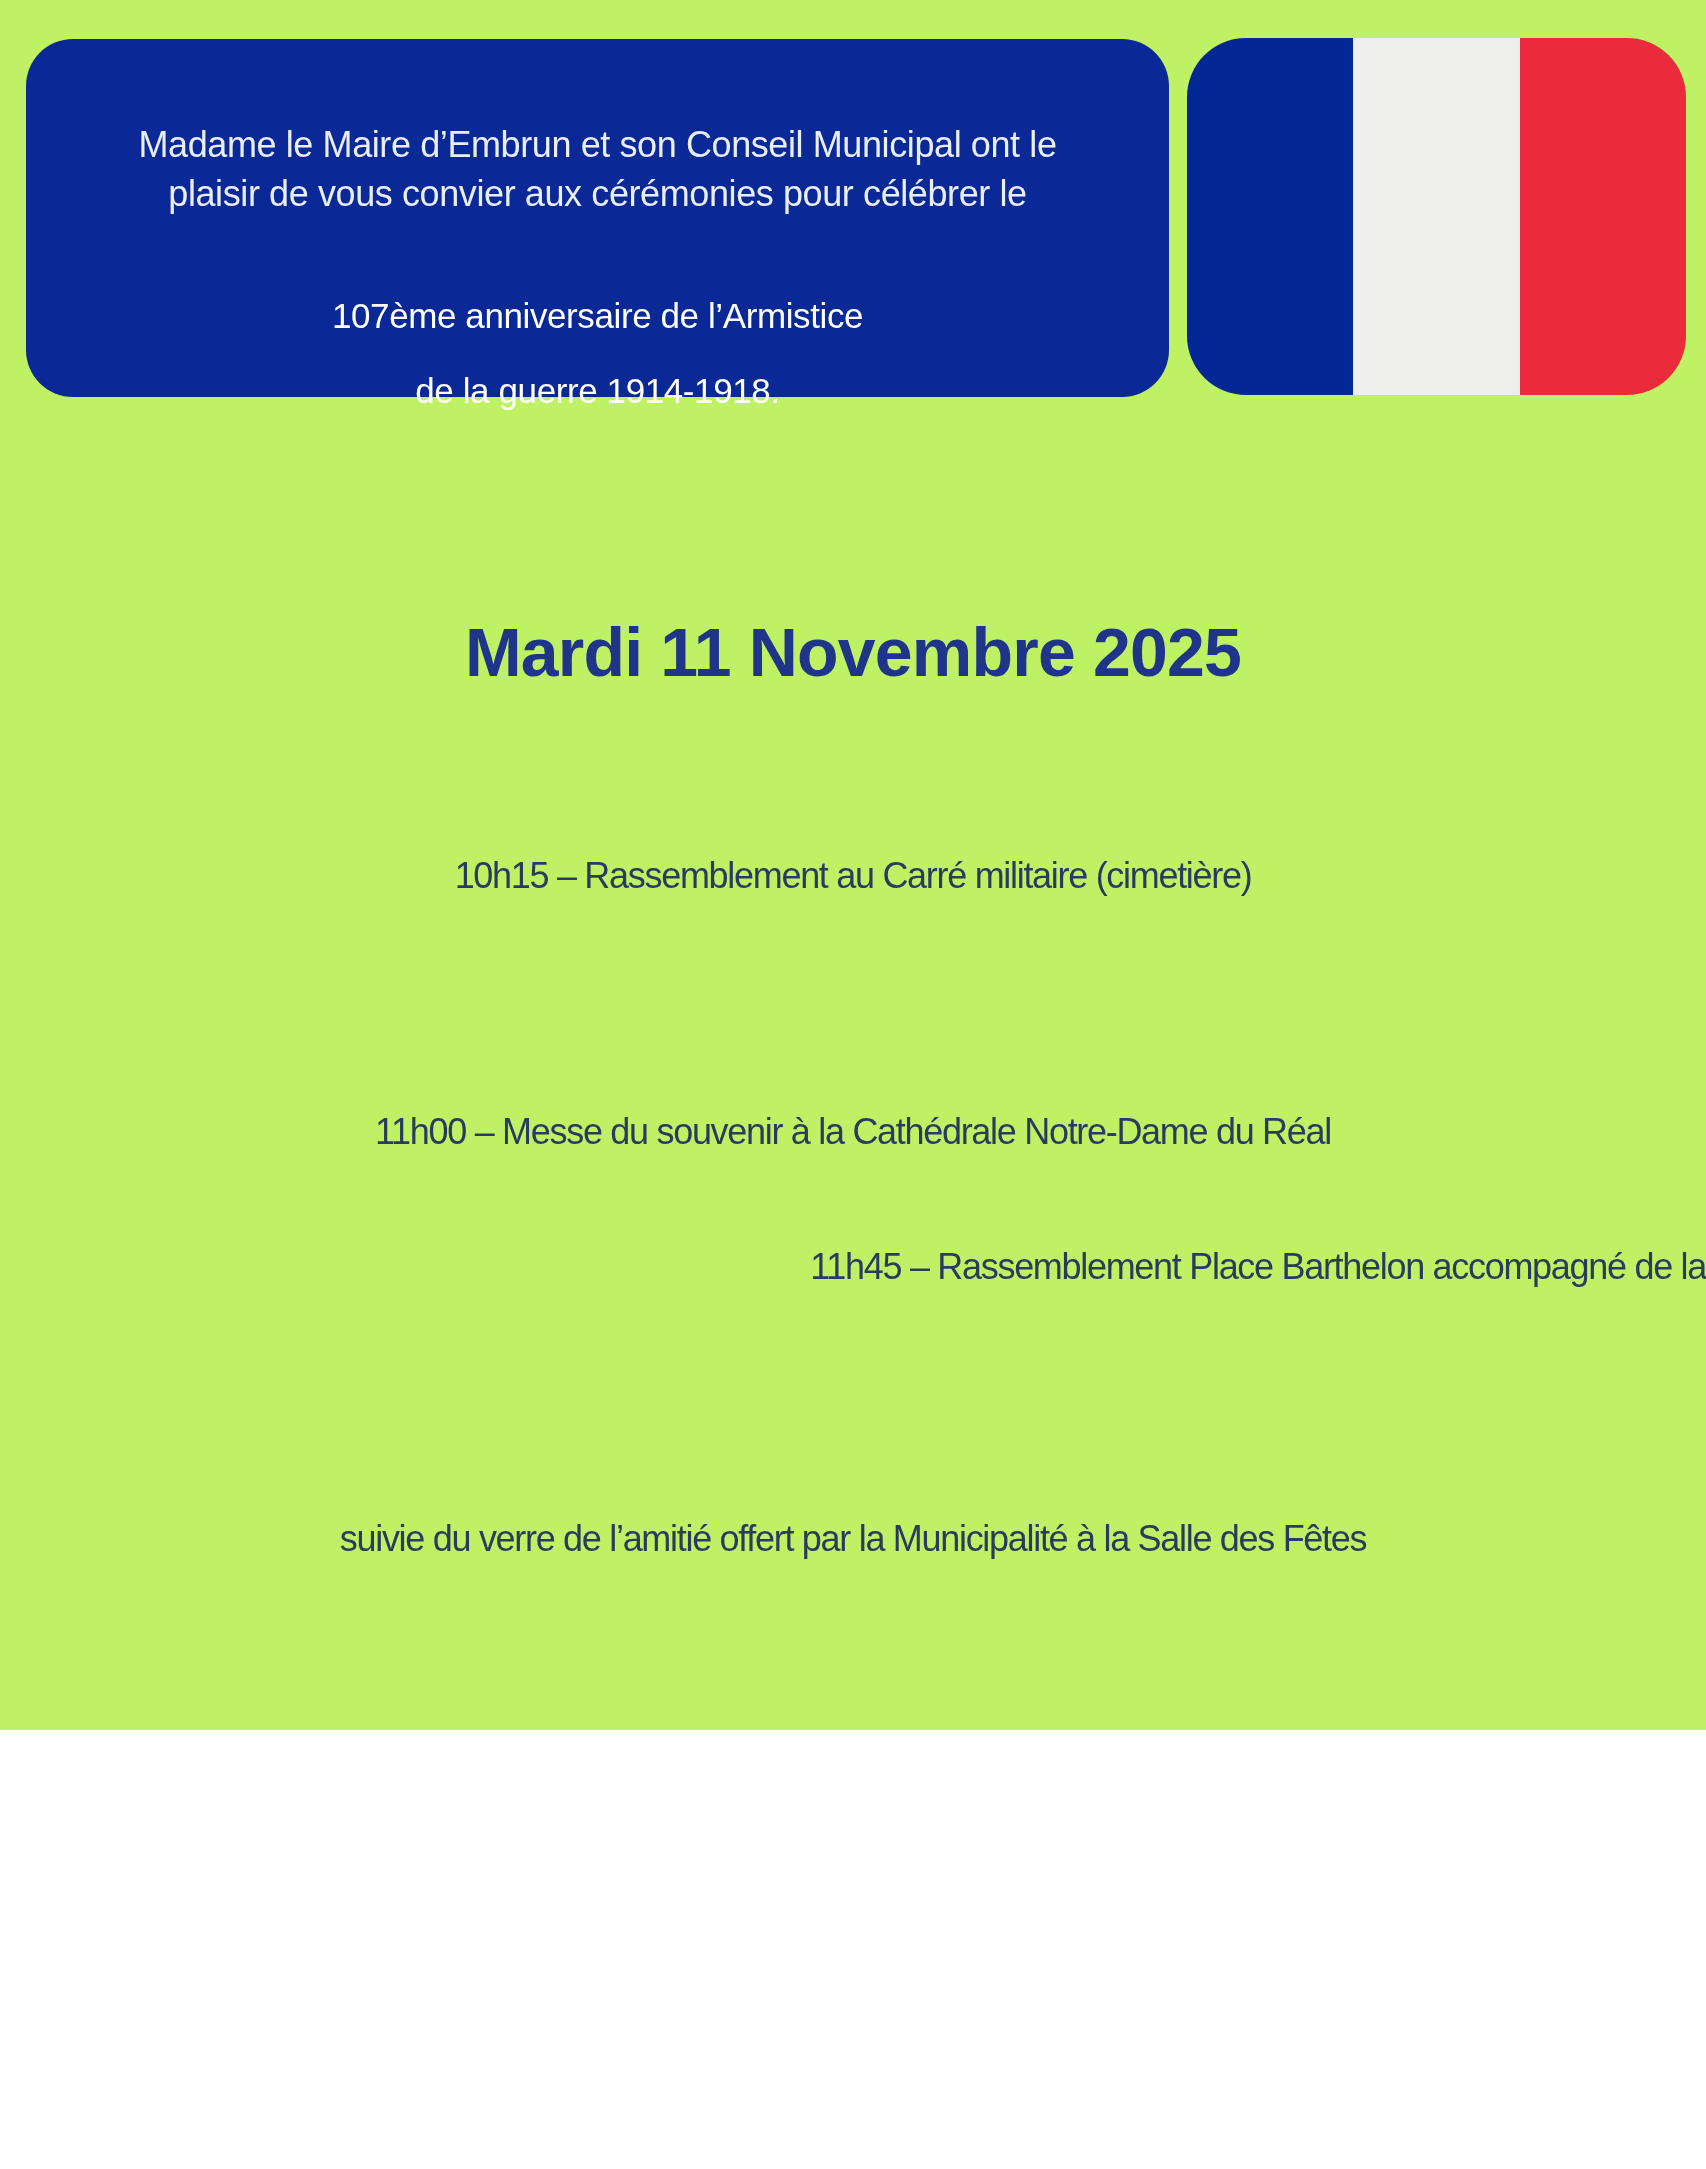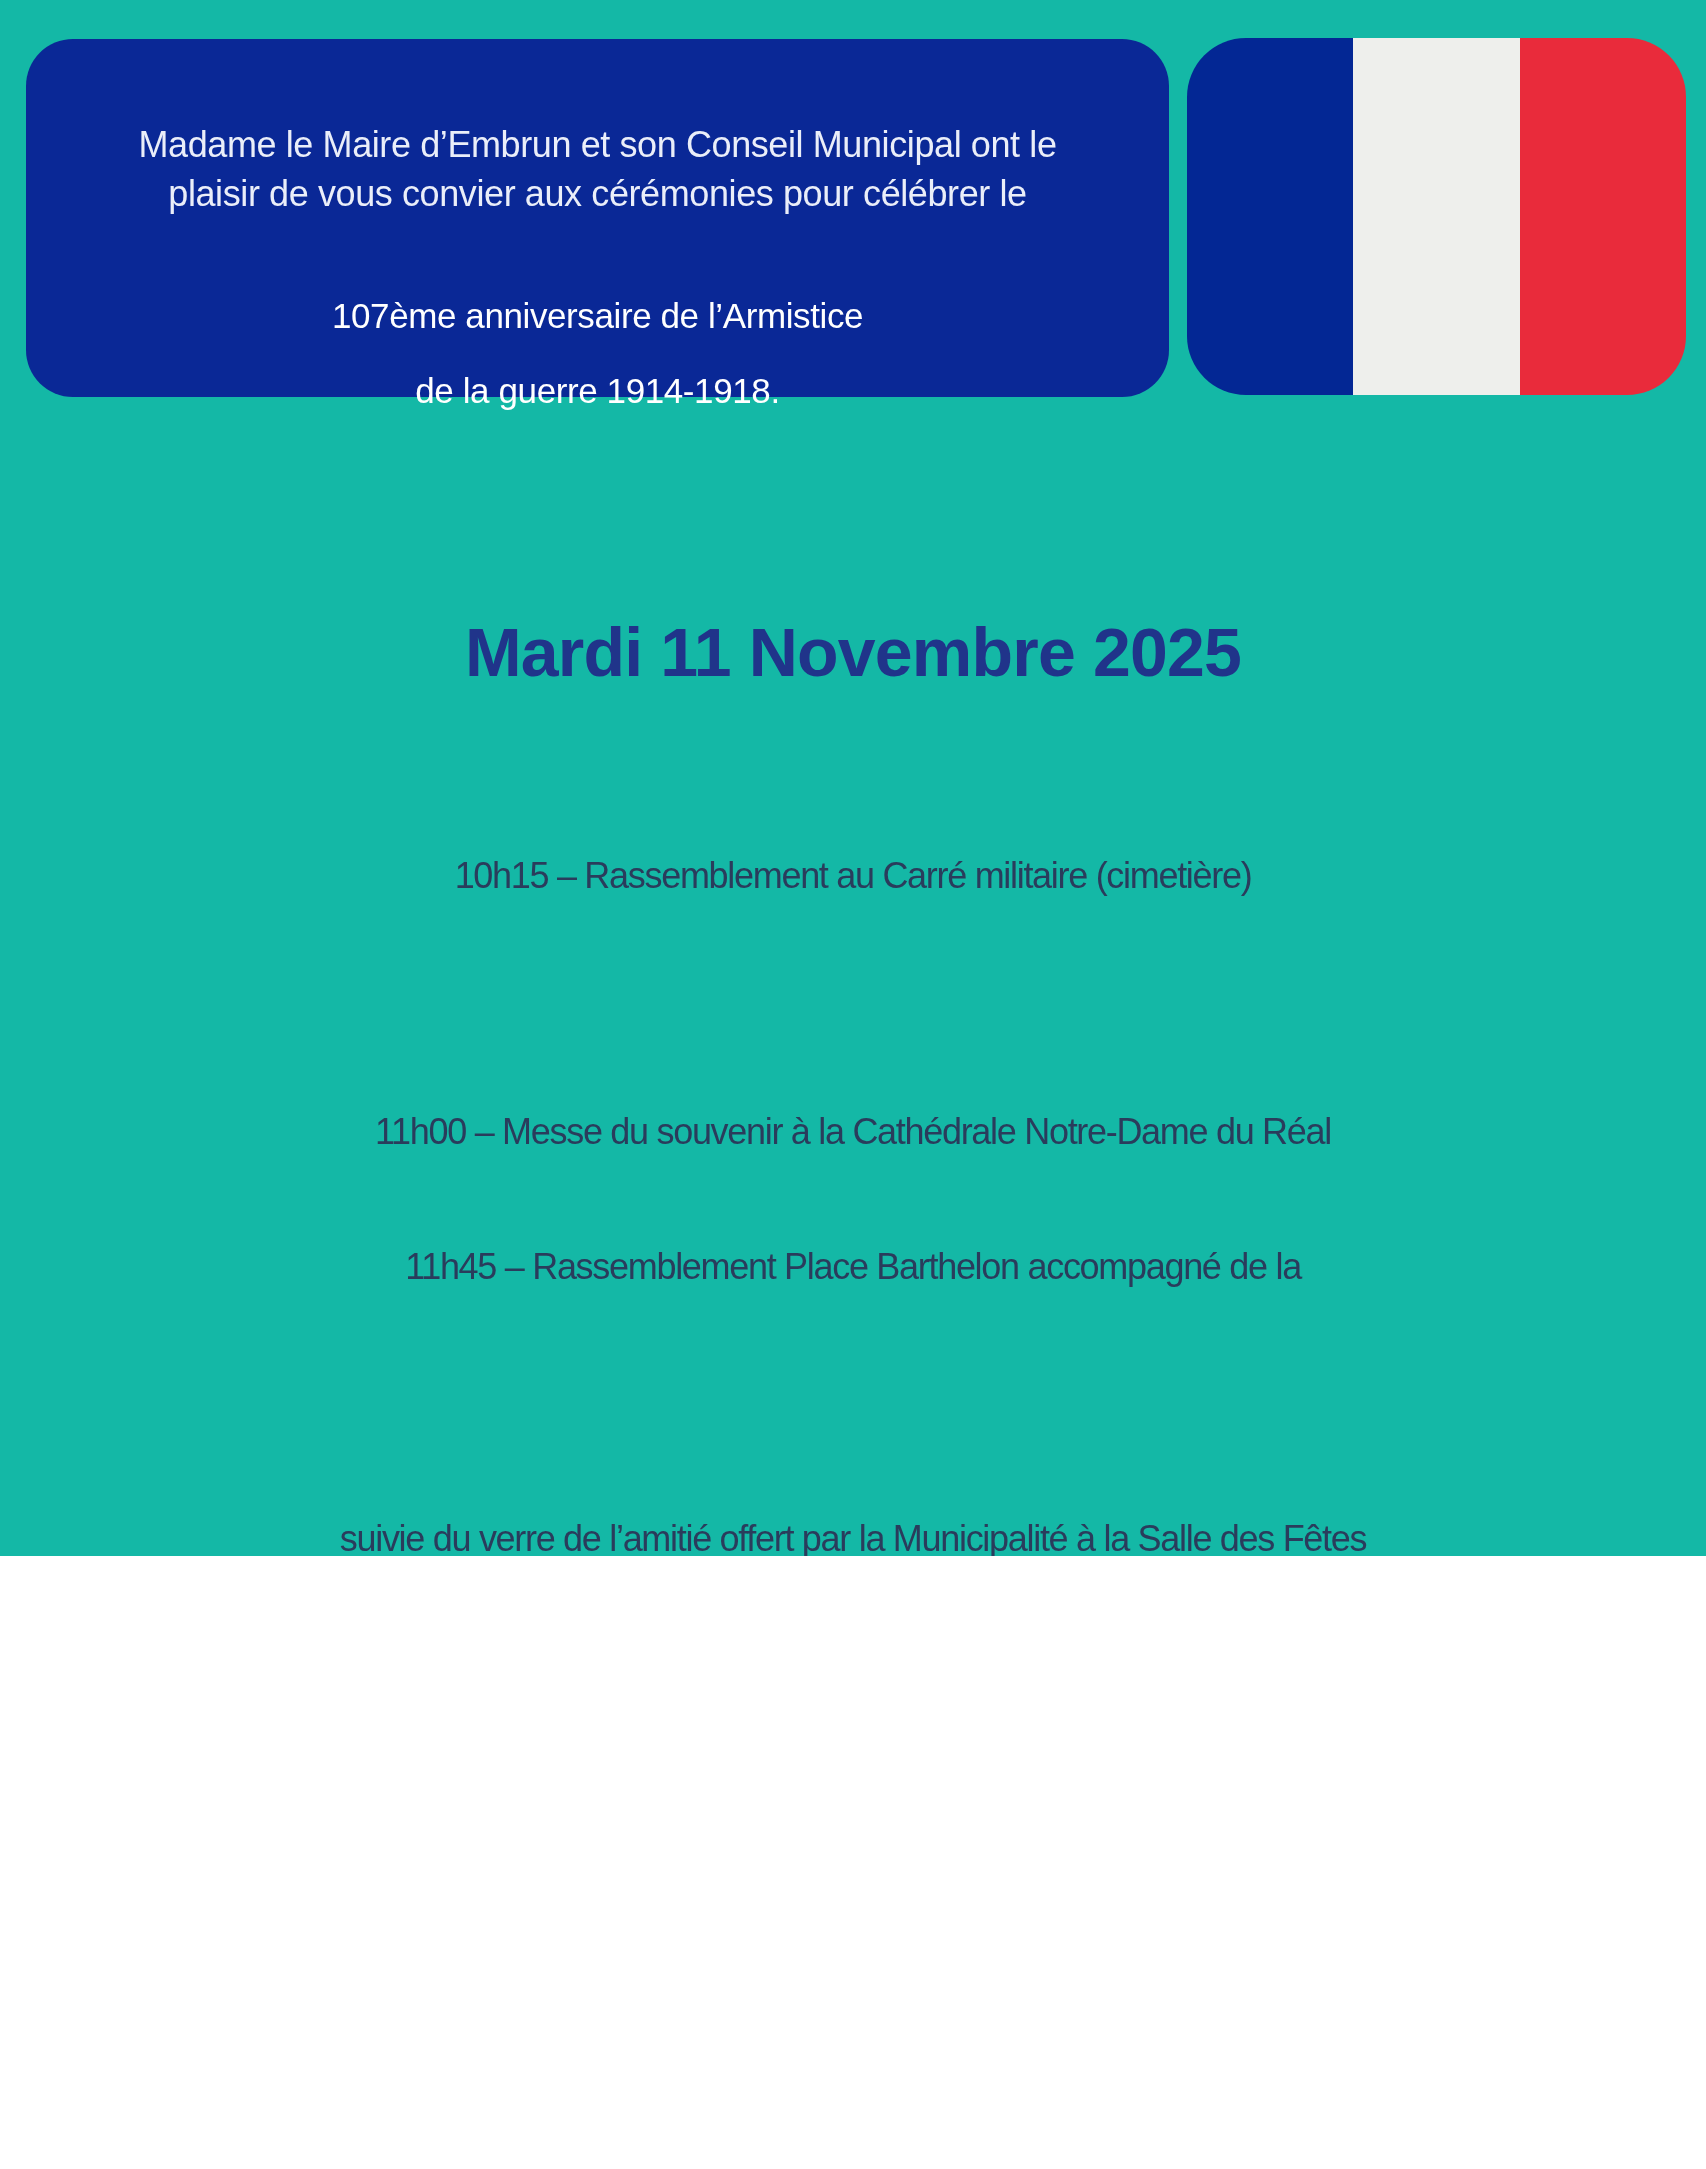--- a/index.html
+++ b/index.html
@@ -1,17 +1,17 @@
 <!DOCTYPE html>
 <html style="font-size:13.6px"><head>
 <meta charset="utf-8">
 <style>
   html,body{margin:0;padding:0;background:#ffffff;}
   .canvas{
-    position:relative;width:1706px;height:1556px;background:#14b8a6;overflow:hidden;
+    position:relative;width:1706px;height:1730px;background:#bef264;overflow:hidden;
     font-family:"Liberation Sans",sans-serif;
   }
   
   .header-box{
     position:absolute;left:26px;top:39px;width:1143px;height:358px;
     background:#0A2896;border-radius:47px;color:#EAEEF9;text-align:center;
     box-sizing:border-box;padding:81px 34px 0 34px;
   }
   .intro-line{font-size:36px;line-height:49px;font-weight:300;letter-spacing:-0.4px;}
   .header-title{margin-top:60px;font-size:35px;line-height:75px;font-weight:normal;color:#ffffff;letter-spacing:-0.4px;}
@@ -31,21 +31,21 @@
   }
   
   .schedule-item{
     position:absolute;left:0;width:100%;text-align:center;color:#2A3C5C;
     font-size:36px;font-weight:300;letter-spacing:-1.3px;white-space:nowrap;
   }
   .schedule-item .schedule-line{line-height:75px;}
   .schedule-item.single .schedule-line{line-height:56px;}
   .item-1{top:848px;}
   .item-2{top:1104px;}
-  .item-3{top:1229px;}
+  .item-3{top:1229px;text-align:right;}
   .item-4{top:1501px;}
   
   .footer-bar{
     position:absolute;left:23px;top:1865px;width:1664px;height:260px;
     background:#0A2896;border-radius:47px;z-index:1;
   }
   .logo-circle{
     position:absolute;left:703px;top:1793px;width:280px;height:280px;
     background:#ffffff;border-radius:50%;z-index:2;
   }

